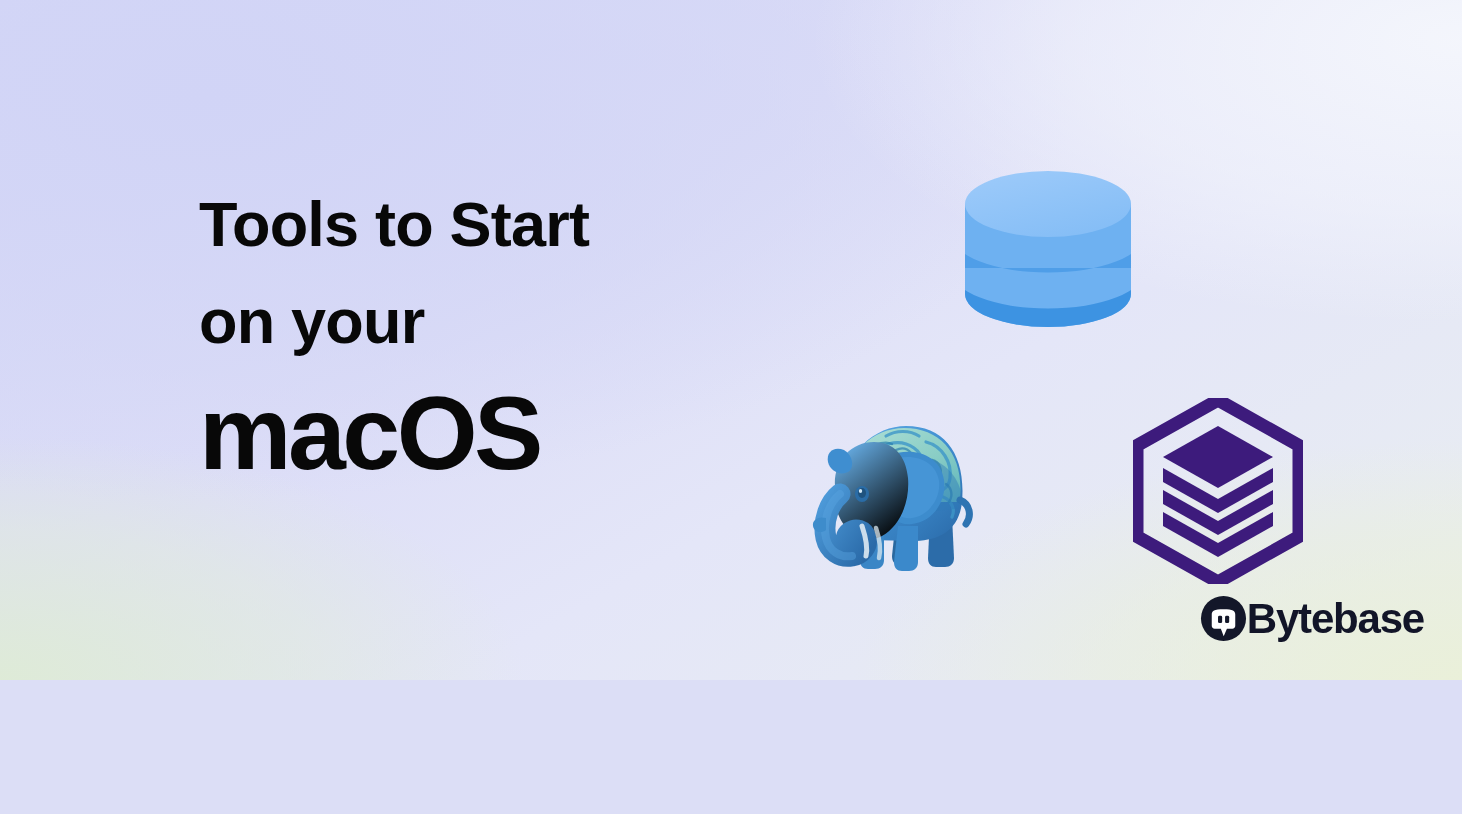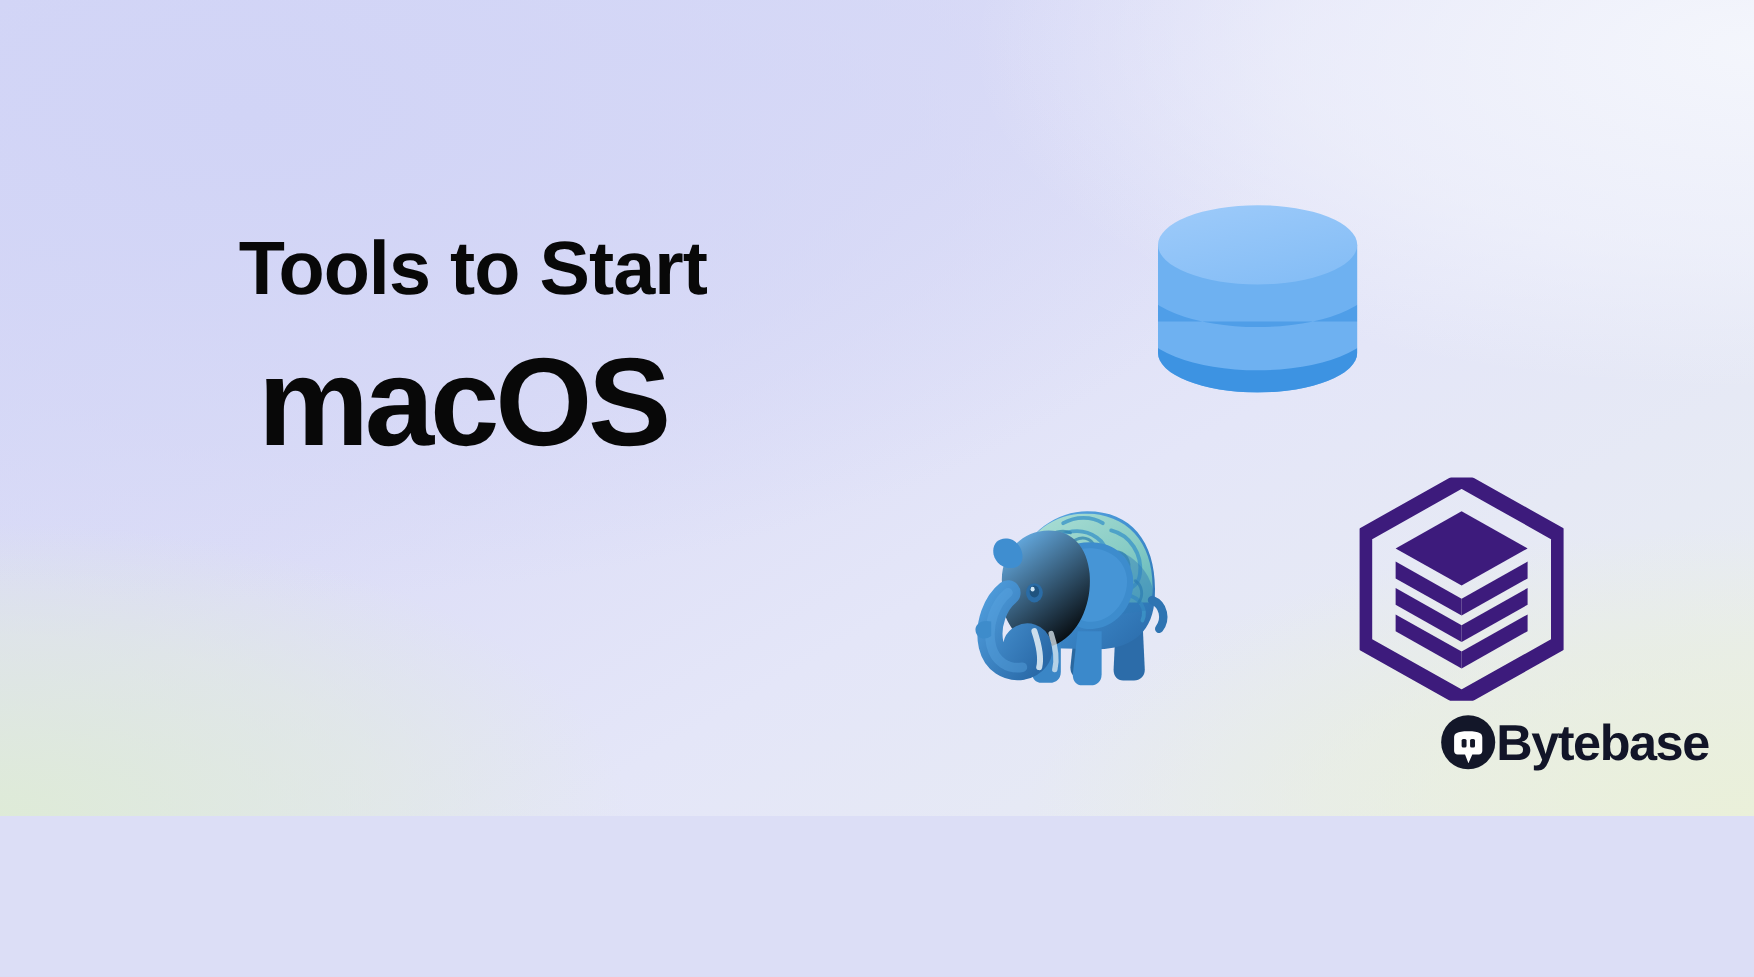--- a/index.html
+++ b/index.html
@@ -48,21 +48,20 @@
     letter-spacing: -0.8px;
     white-space: nowrap;
   }
 
   .hl-line.big {
     font-size: 104px;
     line-height: 118px;
     letter-spacing: -3.5px;
     margin-top: 4px;
     font-weight: 700;
-    margin-left: 16px;
   }
 
   
   .db-cylinder {
     position: absolute;
     left: 961px;
     top: 168px;
     width: 174px;
     height: 162px;
   }
@@ -106,20 +105,21 @@
     line-height: 1;
   }
 </style>
 </head>
 <body>
 
 <div class="banner">
 
   <div class="headline">
     <span class="hl-line">Tools to Start</span>
+    <span class="hl-line">on your</span>
     <span class="hl-line big">macOS</span>
   </div>
 
   <div class="db-cylinder">
     <svg viewBox="0 0 174 162" xmlns="http://www.w3.org/2000/svg" aria-hidden="true">
       <defs>
         <clipPath id="cylClip">
           <path d="M4 36 A83 33 0 0 1 170 36 L170 126 A83 33 0 0 1 4 126 Z"></path>
         </clipPath>
         <linearGradient id="topEll" x1="0" y1="0" x2="0.6" y2="1">

